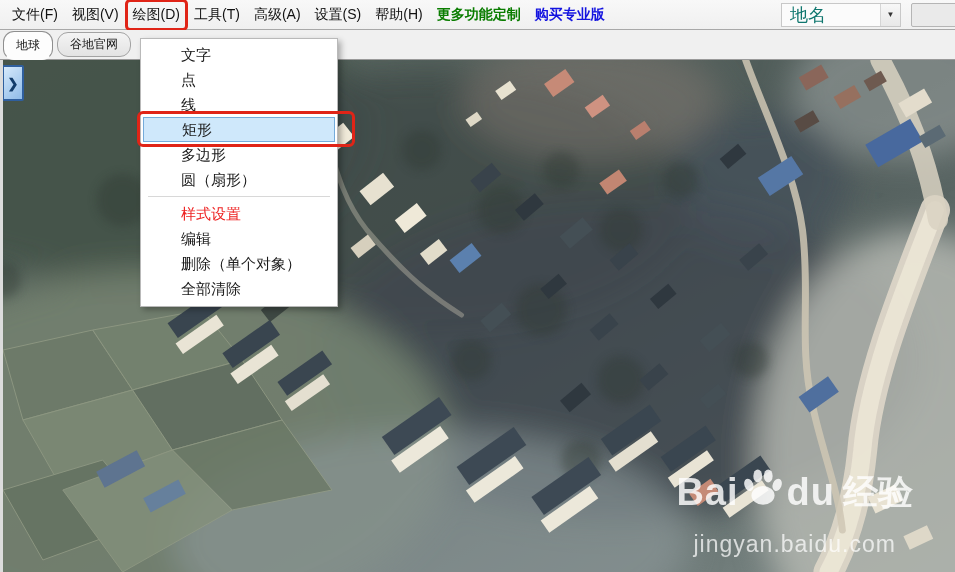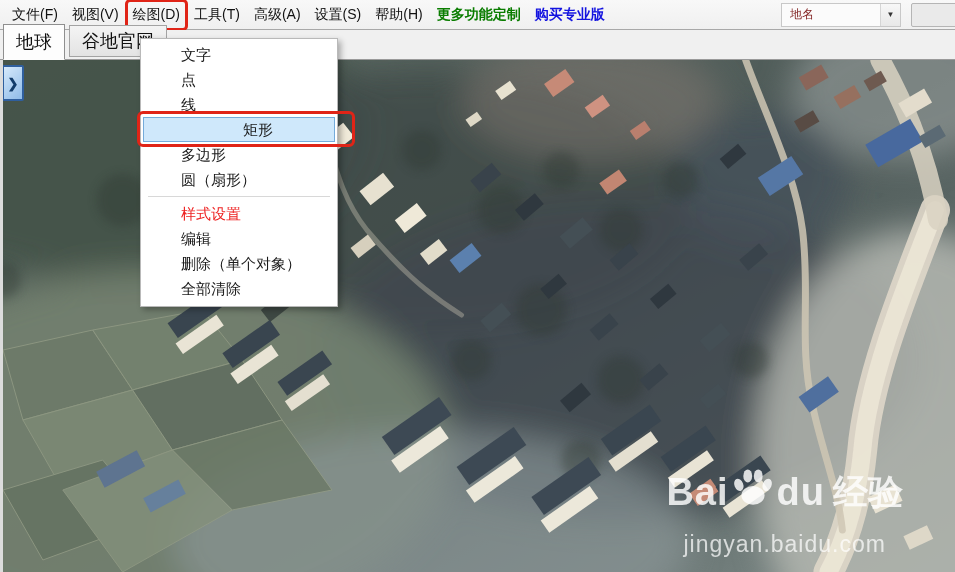--- a/index.html
+++ b/index.html
@@ -13,62 +13,62 @@
     display:flex; align-items:center; font-size:14px; color:#111; }
   .mb-item { position:relative; margin:0 7px; padding:4px 0; white-space:nowrap; cursor:default; }
   .mb-item:first-child { margin-left:12px; }
   .mb-item.green { color:#0a7d00; font-weight:bold; }
   .mb-item.blue  { color:#1414e0; font-weight:bold; }
   .red-annot::after { content:""; position:absolute; inset:-3px -8px;
     border:3px solid #e02417; border-radius:5px; pointer-events:none; }
   .mb-spacer { flex:1; }
   .combo { display:flex; align-items:center; width:120px; height:24px;
     border:1px solid #c8c8c8; background:#fbfbfb; margin-right:10px; }
-  .combo-value { flex:1; padding-left:8px; font-size:12px; color:#7f1d1d; }
+  .combo-value { flex:1; padding-left:8px; font-size:18px; color:#0f766e; }
   .combo-arrow { width:20px; height:22px; border:none; border-left:1px solid #d5d5d5;
     background:linear-gradient(#f7f7f7,#e8e8e8); font-size:8px; color:#333;
     display:flex; align-items:center; justify-content:center; cursor:pointer; }
   .search-box { width:48px; height:24px; background:#eaeaea;
     border:1px solid #b5b5b5; border-radius:2px; margin-right:-4px; }
 
   
   .tabrow { position:absolute; top:30px; left:0; width:955px; height:30px;
     background:#f0f0f0; border-bottom:1px solid #9a9a9a; display:flex; align-items:flex-end; }
-  .tab { font-size:18px; color:#111; padding:4px 12px; margin-bottom:-1px; cursor:pointer; white-space:nowrap; }
+  .tab { font-size:12px; color:#111; padding:4px 12px; margin-bottom:-1px; cursor:pointer; white-space:nowrap;border-radius:11px; }
   .tab.active { background:#fdfdfd; border:1px solid #8f8f8f; border-bottom:1px solid #fdfdfd;
     margin-left:3px; padding:5px 12px 5px; }
   .tab.inactive { background:linear-gradient(#f4f4f4,#e3e3e3); border:1px solid #a3a3a3;
     margin-left:4px; margin-bottom:2px; padding:3px 12px;text-align:center; }
 
   
   .map { position:absolute; top:60px; left:0; width:955px; height:512px;
     border-left:3px solid #dcdcdc; overflow:hidden; background:#55625c; }
   .map svg.scene { position:absolute; top:0; left:0; width:100%; height:100%; display:block; }
   .expander { position:absolute; left:-1px; top:5px; width:22px; height:36px;
     background:linear-gradient(135deg,#d6e9fb 0%,#8fbbe8 100%);
     border:2px solid #2f5f9e; border-radius:2px; color:#123c6b; font-size:13px; font-weight:bold;
     display:flex; align-items:center; justify-content:center; cursor:pointer; padding:0; }
 
   
-  .watermark { position:absolute; right:52px; bottom:14px; color:rgba(255,255,255,.82);
+  .watermark { position:absolute; right:42px; bottom:14px; color:rgba(255,255,255,.82);
     text-align:center; pointer-events:none; }
   .wm-row1 { display:flex; align-items:center; justify-content:center; }
   .wm-brand { font-size:38px; font-weight:bold; letter-spacing:1px; }
   .wm-paw { width:46px; height:42px; margin:0 1px 8px; }
   .wm-paw ellipse { fill:rgba(255,255,255,.82); }
   .wm-product { font-size:35px; font-weight:bold; margin-left:8px; }
   .wm-url { font-size:23px; letter-spacing:1px; margin-top:14px; color:rgba(255,255,255,.72); }
 
   
   .dropdown { position:absolute; top:30px; left:140px; width:198px;
     background:#fff; border:1px solid #b9b9b9; box-shadow:3px 3px 6px rgba(0,0,0,.3);
     padding:3px 0 5px; z-index:50;margin-top:8px; }
   .dd-item { position:relative; height:25px; line-height:25px; font-size:15px; color:#1a1a1a;
     padding-left:38px; margin:0 2px; cursor:pointer; white-space:nowrap; }
-  .dd-item.selected { background:#cfe8fb; border:1px solid #74abda; line-height:23px;text-align:center; }
+  .dd-item.selected { background:#cfe8fb; border:1px solid #74abda; line-height:23px; }
   .dd-item.red-text { color:#ee2222; }
   .dd-sep { height:1px; background:#d8d8d8; margin:4px 7px; }
   .dd-item.selected.red-annot2::after { content:""; position:absolute;
     inset:-7px -21px -6px -7px; border:3px solid #e02417; border-radius:6px; pointer-events:none; }
 </style>
 </head>
 <body>
 
 <div class="app">
 

